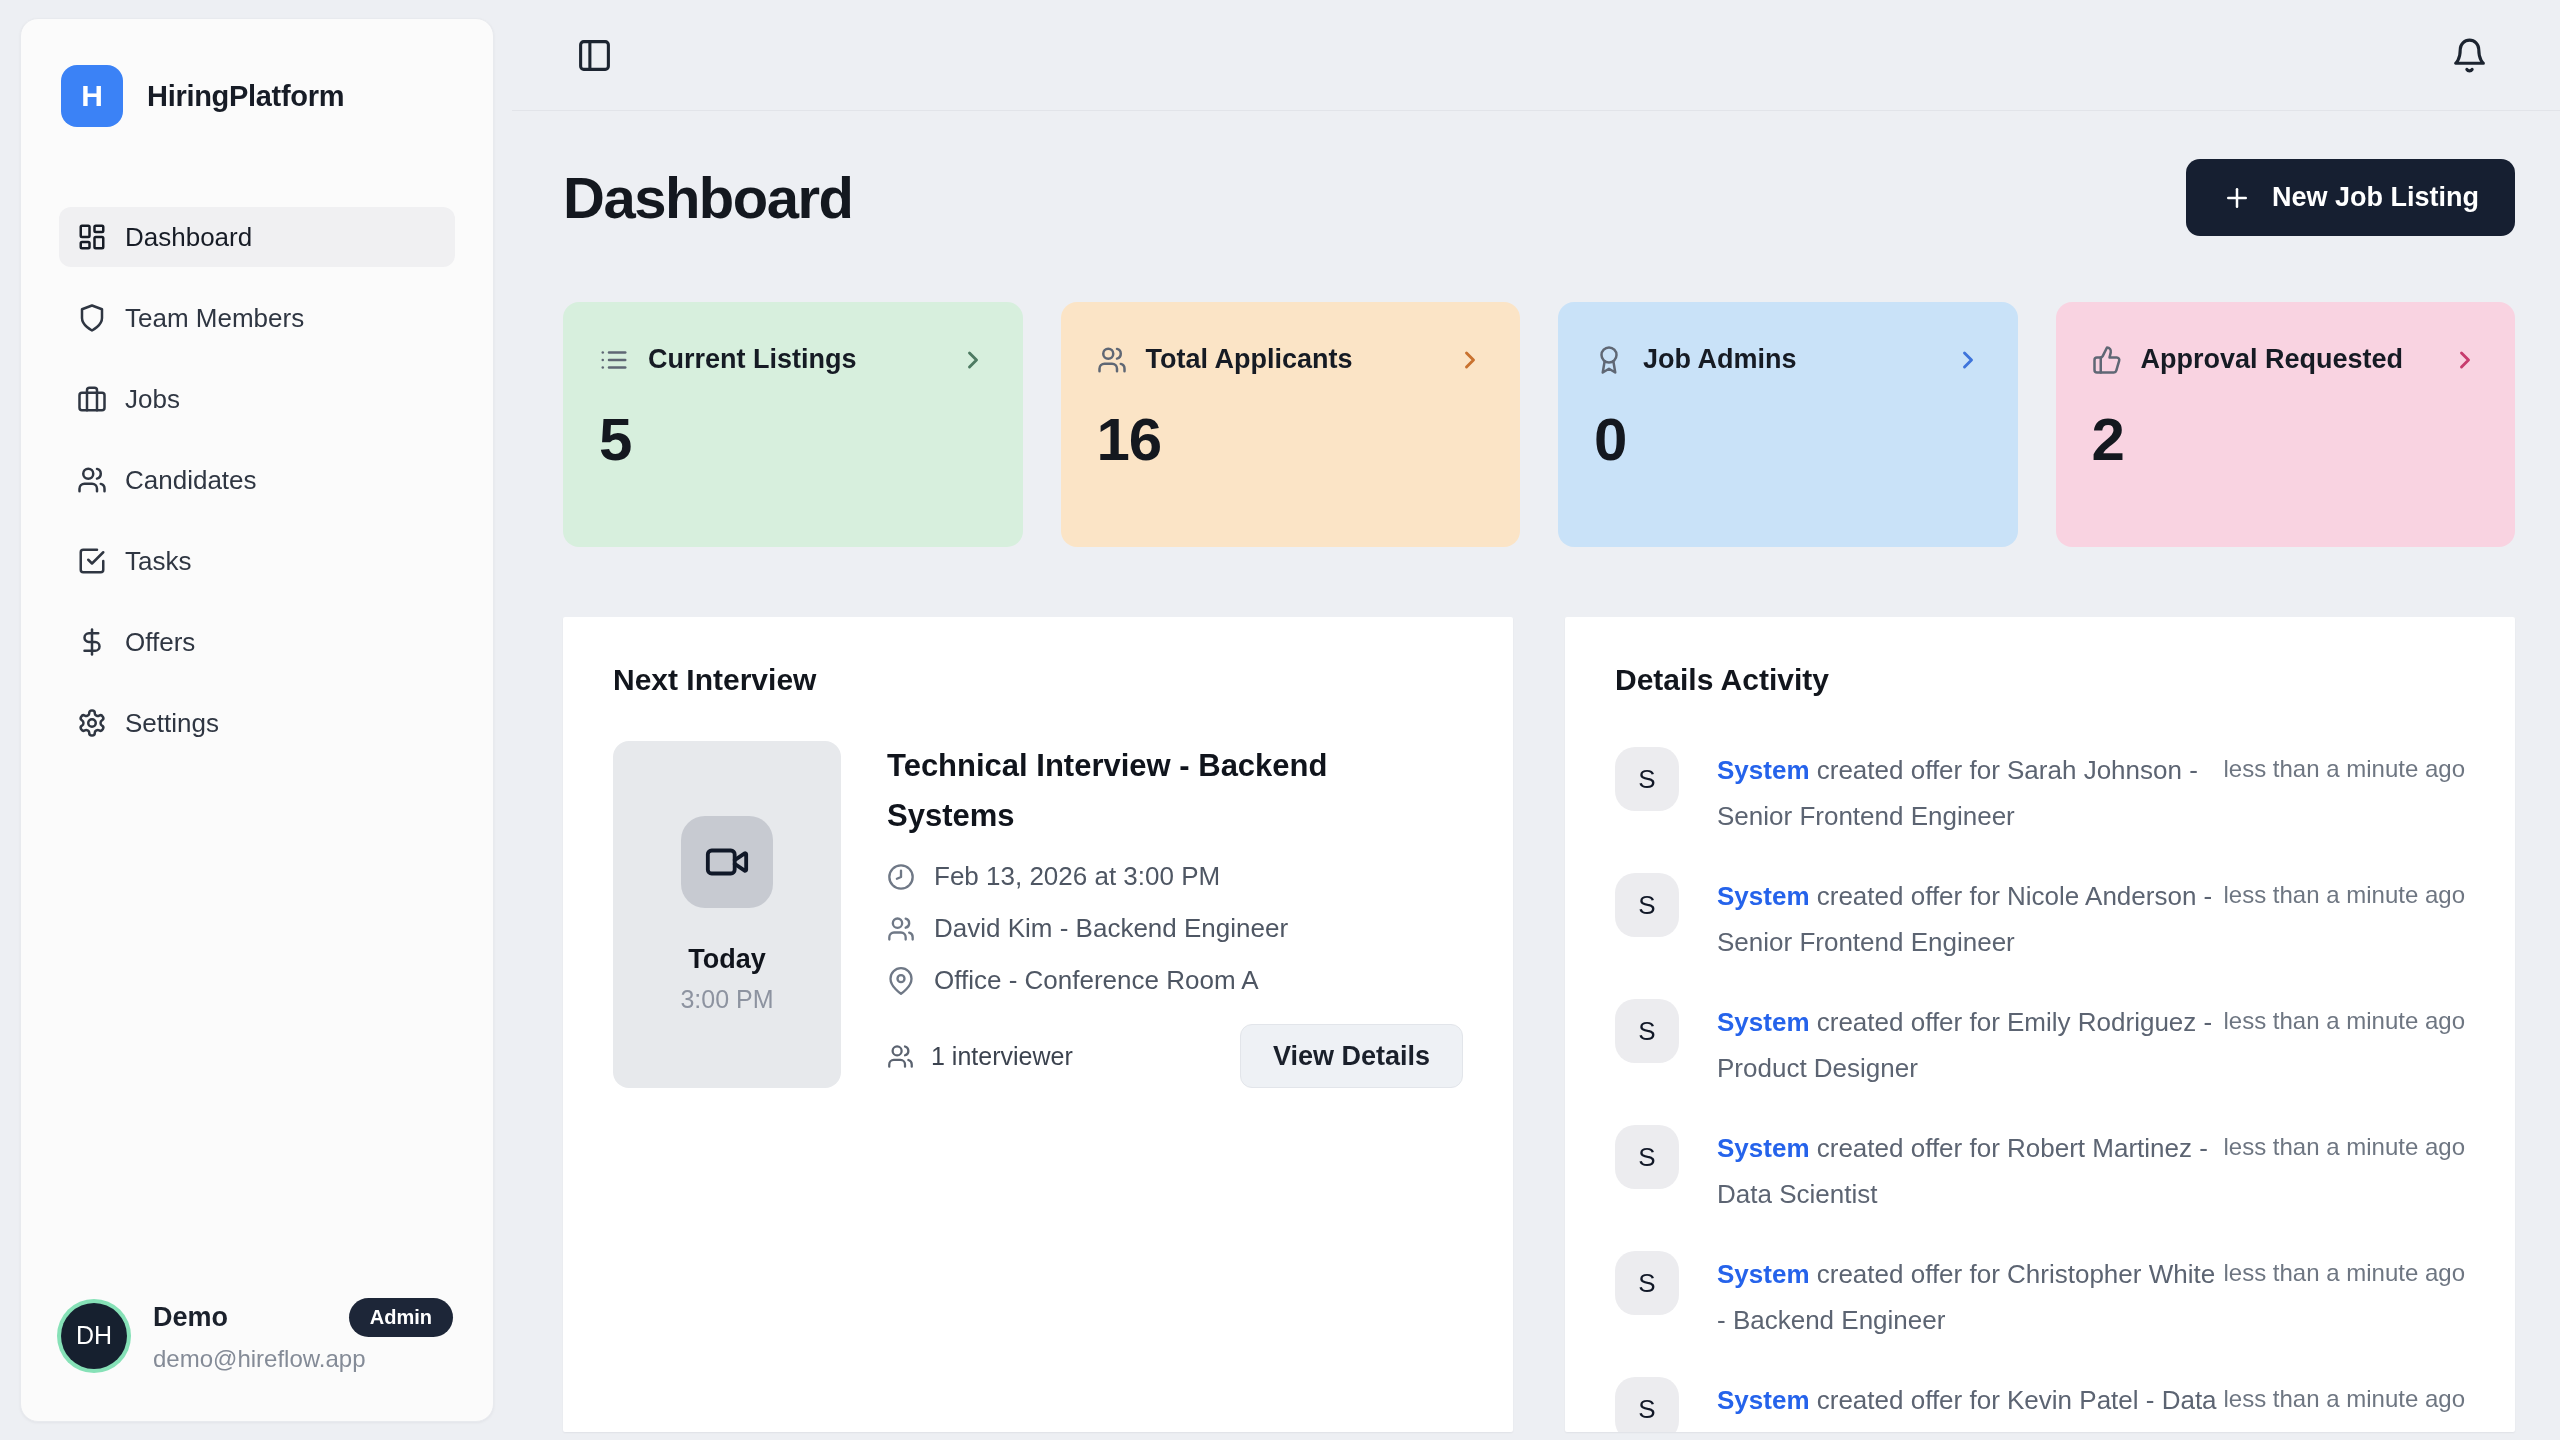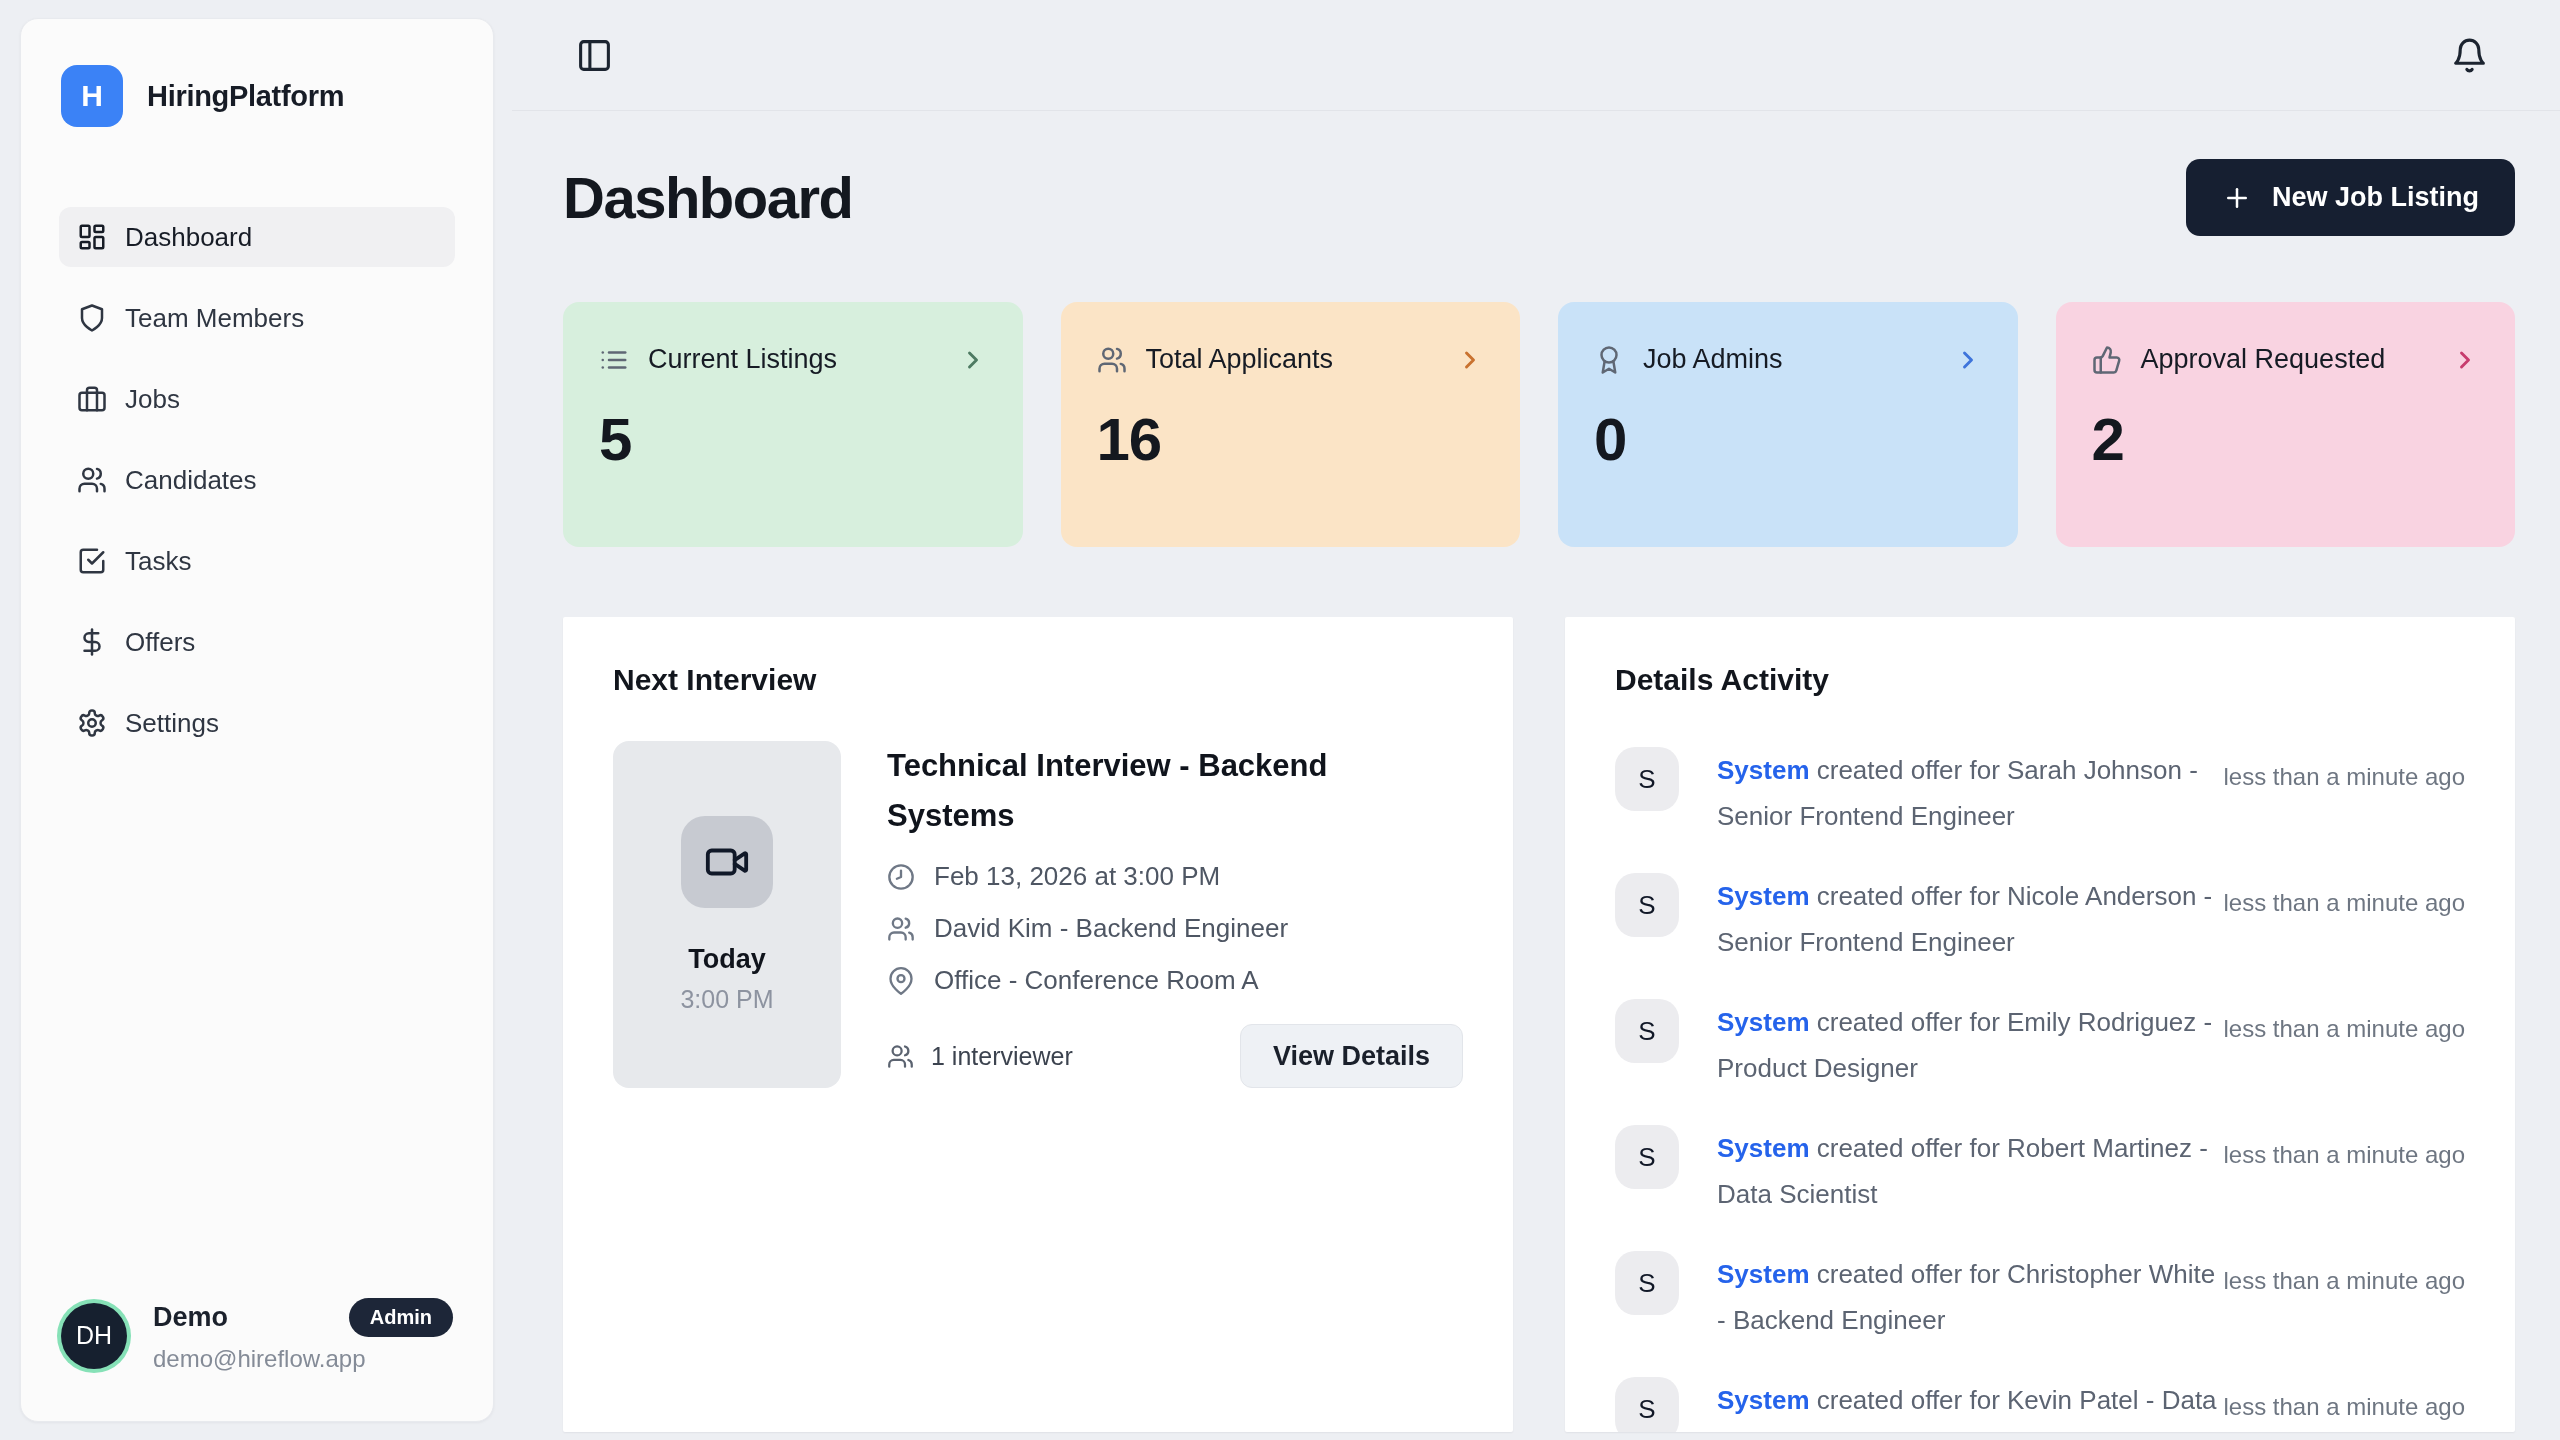--- a/index.html
+++ b/index.html
@@ -43,21 +43,21 @@
   .page-head { display:flex; align-items:center; justify-content:space-between; }
   .page-title { font-size:58px; font-weight:800; color:#14181f; letter-spacing:-1.5px; }
   .primary-btn { display:flex; align-items:center; gap:20px; background:#161f31; color:#fff;
     font-family:inherit; font-size:27px; font-weight:600; padding:0 36px; height:77px;
     border-radius:14px; border:none; cursor:pointer; }
   .primary-btn svg { width:30px; height:30px; }
 
   
   .stats { display:grid; grid-template-columns:repeat(4,1fr); gap:38px; margin-top:66px; }
   .stat-card { border-radius:16px; height:245px; padding:42px 36px 0; cursor:pointer; }
-  .stat-head { display:flex; align-items:center; gap:19px; font-size:27px; font-weight:400; color:#161b24; }
+  .stat-head { display:flex; align-items:center; gap:19px; font-size:27px; font-weight:700; color:#161b24; }
   .stat-head .s-icon { color:#5f6774; }
   .stat-head .s-icon svg { width:30px; height:30px; }
   .stat-chevron { margin-left:auto; }
   .stat-chevron svg { width:28px; height:28px; stroke-width:2.5; }
   .stat-value { font-size:60px; font-weight:800; color:#14181f; margin-top:30px; letter-spacing:-1px; }
 
   
   .panels { display:grid; grid-template-columns:1fr 1fr; gap:52px; margin-top:70px; }
   .panel { background:#fff; border-radius:2px; padding:46px 50px; height:815px;
     overflow:hidden; box-shadow:0 1px 2px rgba(16,24,40,.06); }
@@ -84,21 +84,21 @@
   .secondary-btn { margin-left:auto; background:#eef1f5; border:1px solid #e2e5ea; border-radius:12px;
     font-family:inherit; font-size:27px; font-weight:600; color:#1a202b; height:64px; padding:0 32px; cursor:pointer; }
 
   
   .activity-list { margin-top:50px; display:flex; flex-direction:column; gap:34px; }
   .activity-item { display:flex; align-items:flex-start; }
   .activity-avatar { width:64px; height:64px; border-radius:20px; background:#ececef; color:#111827;
     display:flex; align-items:center; justify-content:center; font-size:26px; flex-shrink:0; }
   .activity-text { margin-left:38px; width:558px; font-size:26px; line-height:46px; color:#5c6472; }
   .activity-actor { color:#2563eb; font-weight:700; }
-  .activity-time { margin-left:auto; font-size:24px; color:#6e7682; white-space:nowrap; padding-top:8px;margin-top:8px; }
+  .activity-time { margin-left:auto; font-size:24px; color:#6e7682; white-space:nowrap; padding-top:8px; }
 </style>
 </head>
 <body>
 
 <div class="screen">
 
   <aside class="sidebar">
     <div class="brand">
       <div class="logo">H</div>
       <div class="brand-name">HiringPlatform</div>

